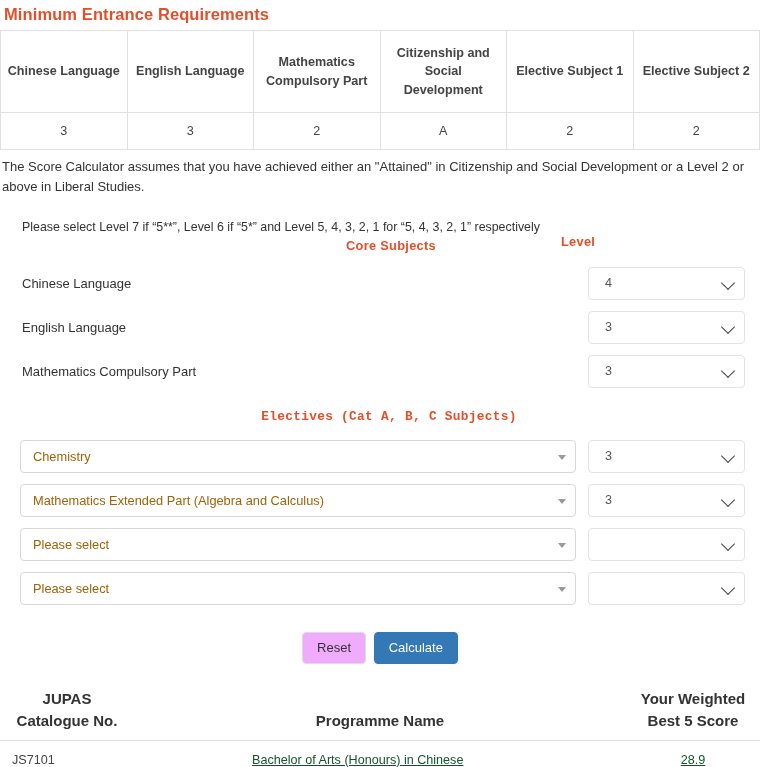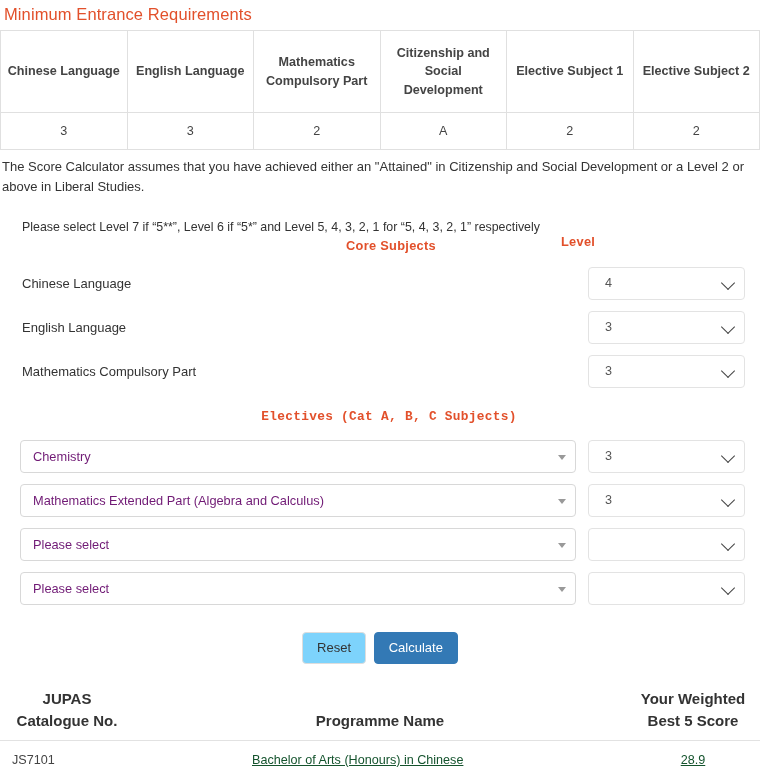--- a/index.html
+++ b/index.html
@@ -18,21 +18,21 @@
   }
   .page {
     width: 760px;
     position: relative;
   }
 
   
   .page-title {
     color: #e2502b;
     font-size: 16.5px;
-    font-weight: normal;
+    font-weight: bold;
     padding: 5px 0 6px 4px;
     letter-spacing: 0.1px;
   }
 
   
   .req-table {
     width: 760px;
     border-collapse: collapse;
     table-layout: fixed;
   }
@@ -143,21 +143,21 @@
     position: absolute;
     left: 20px;
     top: 2px;
     width: 556px;
     height: 33px;
     box-sizing: border-box;
     border: 1px solid #d8d8d8;
     border-radius: 4px;
     background: #ffffff;
     font-size: 12.8px;
-    color: #701a75;
+    color: #a16207;
     line-height: 31px;
     padding: 0 26px 0 12px;
     white-space: nowrap;
     overflow: hidden;
   }
   .caret {
     position: absolute;
     right: 9px;
     top: 50%;
     margin-top: -2px;
@@ -177,21 +177,21 @@
     display: inline-block;
     font-size: 13px;
     font-family: "Liberation Sans", sans-serif;
     border-radius: 4px;
     padding: 7px 14px 8px 14px;
     cursor: pointer;
     box-sizing: border-box;
     vertical-align: middle;
   }
   .btn-reset {
-    background: #7dd3fc;
+    background: #f0abfc;
     border: 1px solid #dddddd;
     color: #333333;
     margin-right: 4px;
   }
   .btn-calc {
     background: #3379b5;
     border: 1px solid #3379b5;
     color: #ffffff;
   }
 

